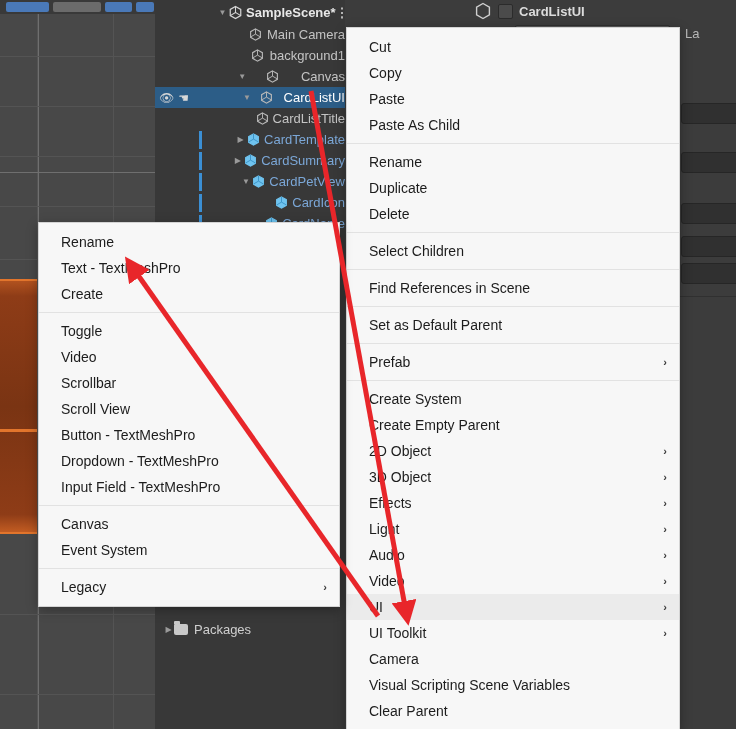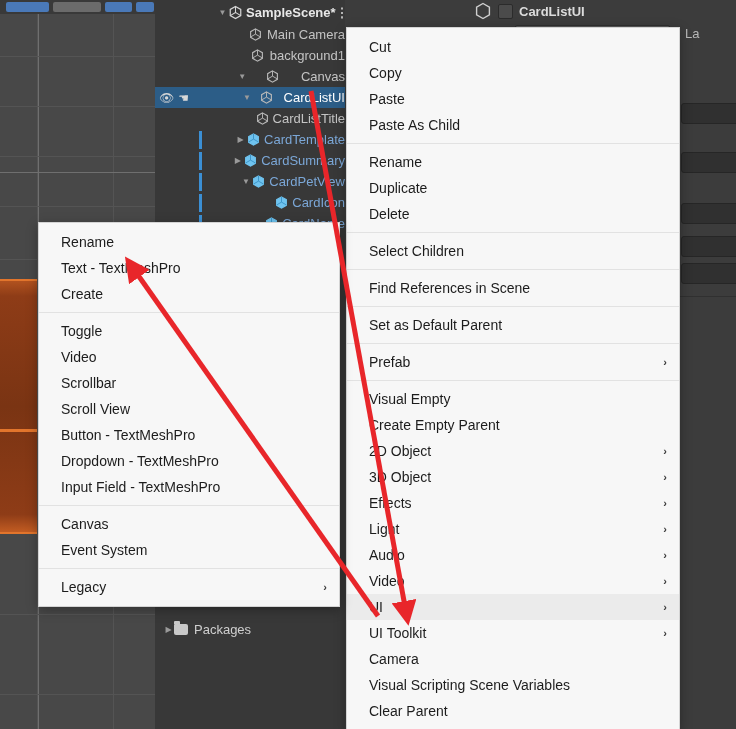--- a/index.html
+++ b/index.html
@@ -366,21 +366,21 @@
       <div class="menu-item">
         <span>Set as Default Parent</span>
       </div>
       <div class="menu-sep"></div>
       <div class="menu-item">
         <span>Prefab</span>
         <span class="submenu-arrow">›</span>
       </div>
       <div class="menu-sep"></div>
       <div class="menu-item">
-        <span>Visual Empty</span>
+        <span>Create System</span>
       </div>
       <div class="menu-item">
         <span>Create Empty Parent</span>
       </div>
       <div class="menu-item">
         <span>2D Object</span>
         <span class="submenu-arrow">›</span>
       </div>
       <div class="menu-item">
         <span>3D Object</span>

